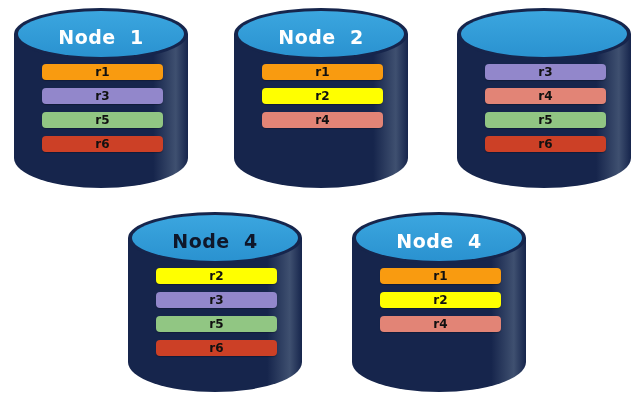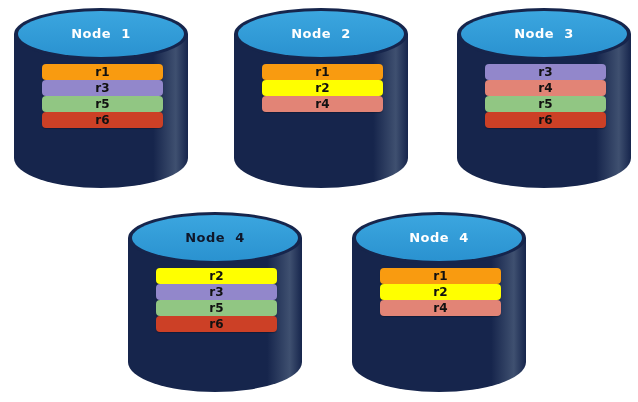--- a/index.html
+++ b/index.html
@@ -34,33 +34,34 @@
   }
   .node-title {
     position: absolute;
     left: 0;
     top: 18px;
     width: 178px;
     text-align: center;
     color: #ffffff;
     font-family: "DejaVu Sans", sans-serif;
     font-weight: bold;
-    font-size: 13px;
+    font-size: 19px;
     letter-spacing: 0.5px;
     white-space: pre;
     pointer-events: none;
   }
   .bars {
     position: absolute;
     left: 30px;
     top: 56px;
     width: 121px;
   }
   .bar {
     height: 16px;
+    margin-bottom: 8px;
     border-radius: 4px;
     position: relative;
     box-shadow: 0 1px 1px rgba(0,0,0,0.25);
   }
   .bar-label {
     position: absolute;
     left: 0; top: 0;
     width: 100%;
     height: 16px;
     line-height: 16px;
@@ -151,21 +152,20 @@
           </linearGradient>
           <linearGradient id="topGrad2" x1="0" y1="0" x2="0" y2="1">
             <stop offset="0%" stop-color="#3BA6DF"></stop>
             <stop offset="100%" stop-color="#2A92D0"></stop>
           </linearGradient>
         </defs>
         <path d="M 2,26 L 2,150 A 87,30 0 0 0 176,150 L 176,26 Z" fill="url(#bodyGrad2)"></path>
         <ellipse cx="89" cy="26" rx="87" ry="26" fill="#16254C"></ellipse>
         <ellipse cx="89" cy="26" rx="83" ry="23" fill="url(#topGrad2)"></ellipse>
       </svg>
-      <div class="node-title" style="color: rgb(255, 255, 255);">Node  3</div>
       <div class="bars">
         <div class="bar" style="background: rgb(146, 135, 203);">
           <span class="bar-label" style="color: rgb(17, 17, 17);">r3</span>
         </div>
         <div class="bar" style="background: rgb(226, 132, 118);">
           <span class="bar-label" style="color: rgb(17, 17, 17);">r4</span>
         </div>
         <div class="bar" style="background: rgb(145, 198, 131);">
           <span class="bar-label" style="color: rgb(17, 17, 17);">r5</span>
         </div>

